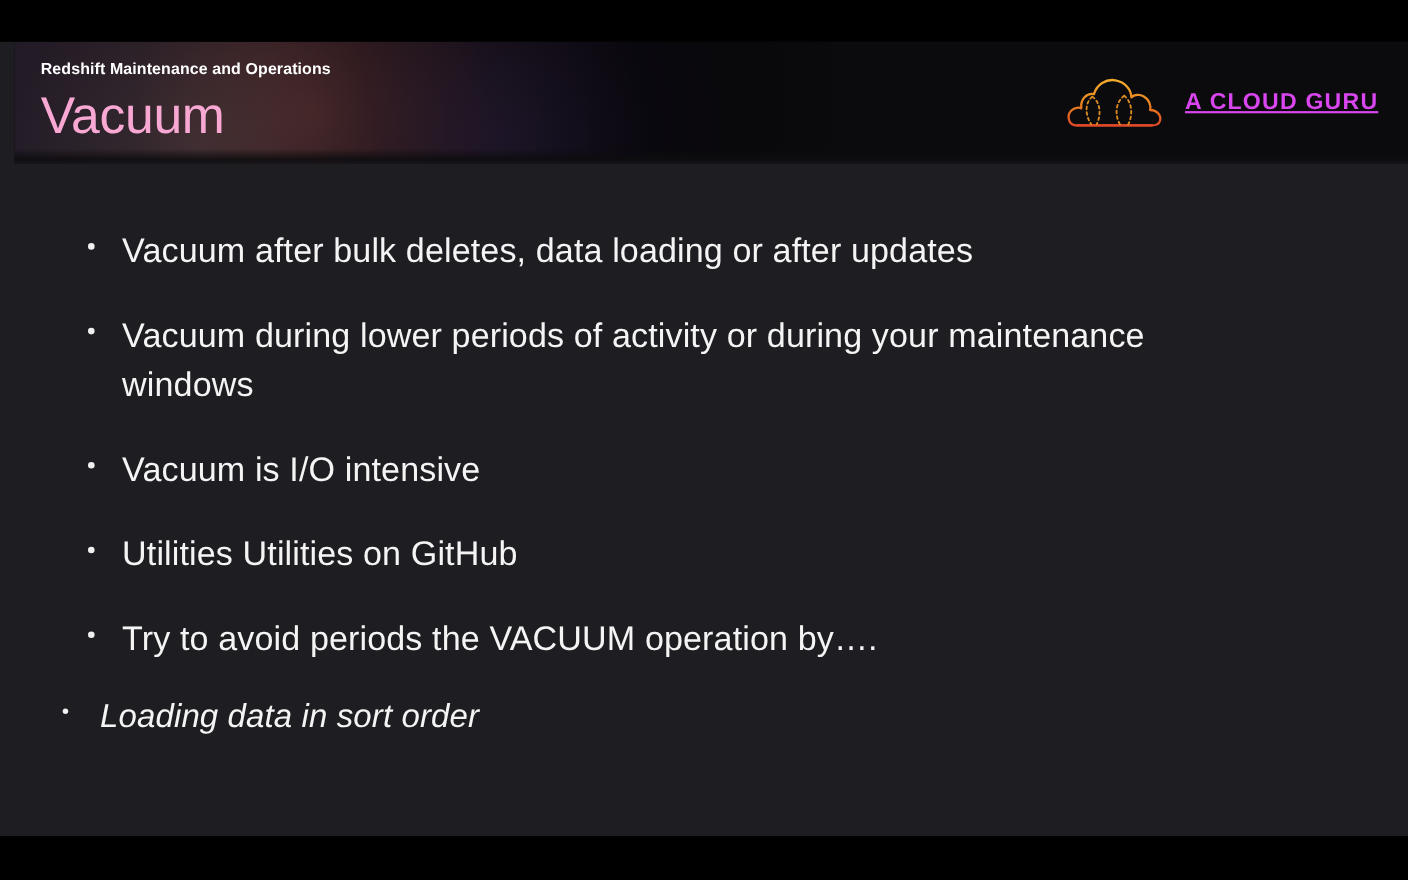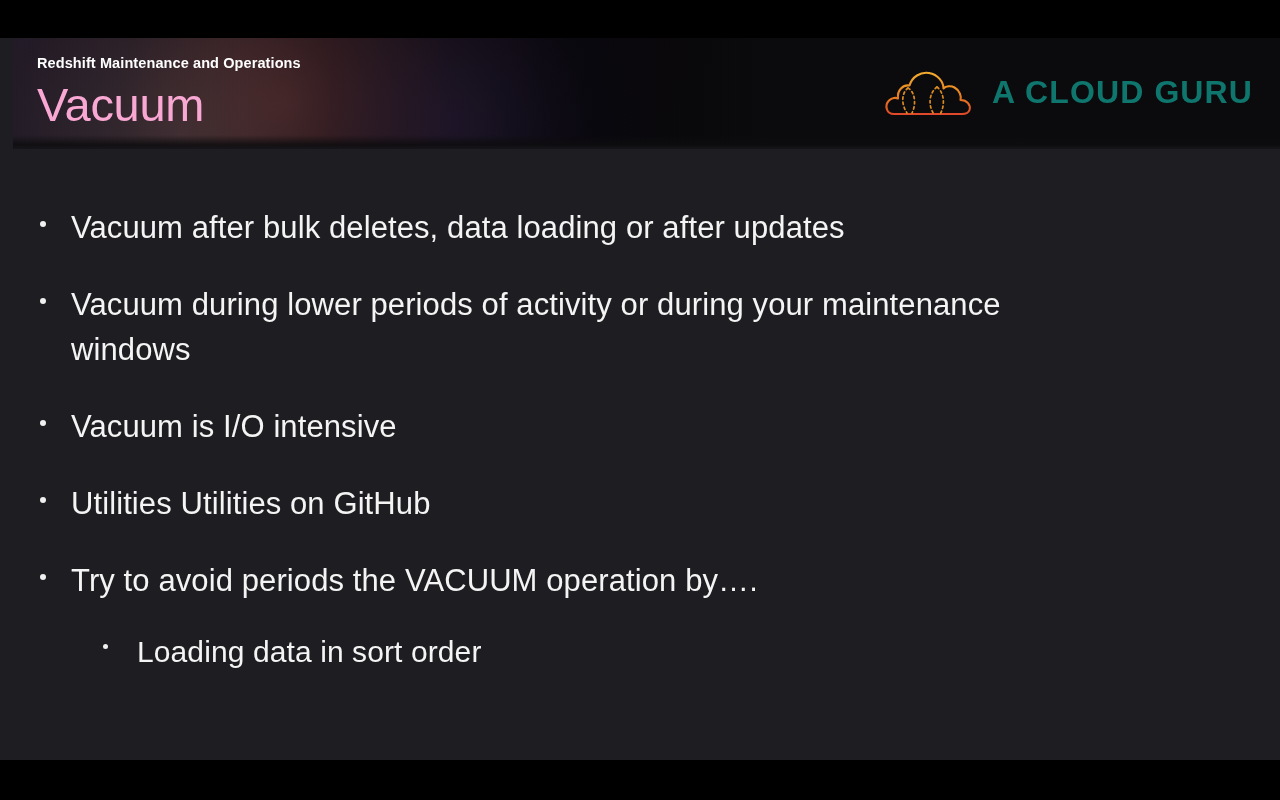--- a/index.html
+++ b/index.html
@@ -116,47 +116,49 @@
     align-items: center;
     gap: 18px;
     height: 72px;
   }
   .brand-cloud {
     width: 92px;
     height: 58px;
     display: block;
   }
   .brand-wordmark {
-    font-size: 32px;
+    font-size: 21px;
     font-weight: 700;
     letter-spacing: 1.1px;
-    color: #0f766e;
+    color: #d946ef;
     white-space: nowrap;
     line-height: 1;
     padding-bottom: 2px;
+    text-decoration: underline;
   }
 
   
   .bullet-list {
     position: absolute;
     left: 0;
     top: 111px;
     width: 1280px;
     padding-top: 56px;
     box-sizing: border-box;
   }
   .bullet-row {
     display: flex;
     align-items: flex-start;
-    padding-left: 40px;
+    padding-left: 80px;
     margin-bottom: 32px;
   }
   .bullet-row.sub {
-    padding-left: 103px;
+    padding-left: 57px;
     margin-top: -6px;
+    font-style: italic;
   }
   .bullet-dot {
     flex: 0 0 auto;
     width: 6px;
     height: 6px;
     border-radius: 50%;
     background: #f0f0f0;
     margin-top: 16px;
     margin-right: 25px;
   }

